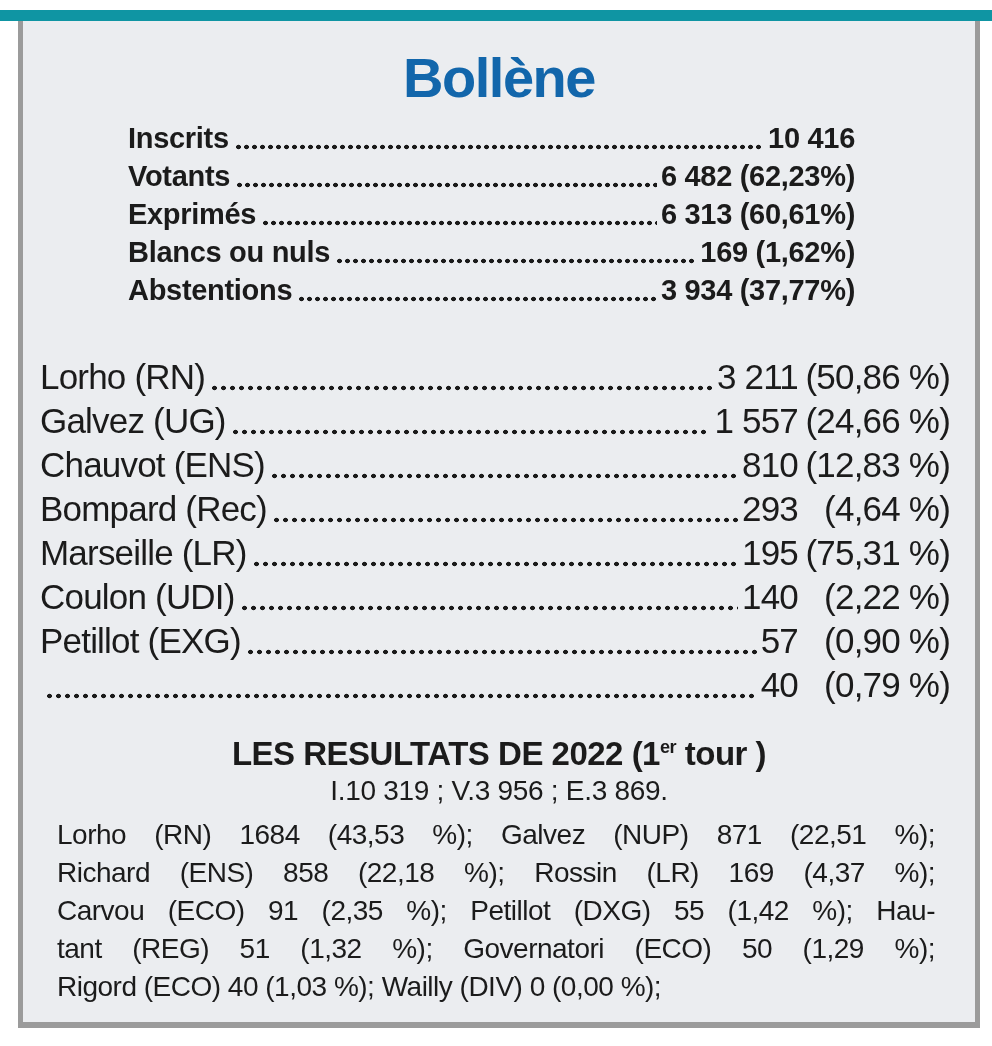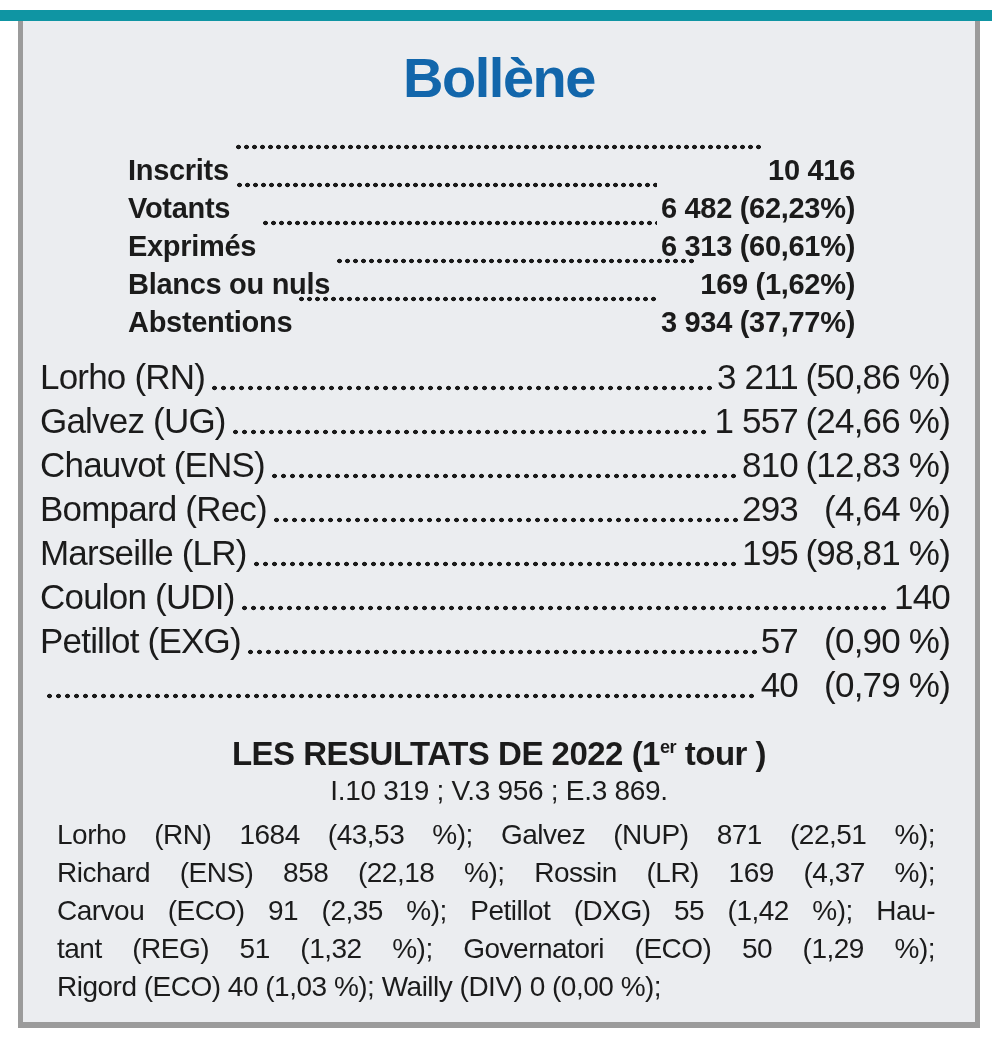--- a/index.html
+++ b/index.html
@@ -57,21 +57,21 @@
     flex: 1 1 auto;
     align-self: flex-end;
     height: 6px;
     margin: 0 4px 8px 7px;
     background-image: radial-gradient(circle at 2.5px 3px, #1b1b1b 2.1px, rgba(0,0,0,0) 2.6px);
     background-size: 9px 6px;
     background-repeat: repeat-x;
     background-position: left bottom;
   }
   .t-row .leader { background-size: 8px 6px; margin-bottom: 7px; }
-  .t-value { white-space: nowrap; margin-top: 32px; }
+  .t-value { white-space: nowrap; }
   
   .candidates {
     margin: 46px 25px 0 17px;
     font-size: 35px;
     letter-spacing: -0.8px;
   }
   .c-row {
     display: flex;
     align-items: baseline;
     height: 44px;
@@ -177,26 +177,27 @@
       <div class="c-row">
         <span class="c-name">Bompard (Rec)</span>
         <span class="leader"></span>
         <span class="c-votes">293</span>
         <span class="c-pct">(4,64 %)</span>
       </div>
       <div class="c-row">
         <span class="c-name">Marseille (LR)</span>
         <span class="leader"></span>
         <span class="c-votes">195</span>
-        <span class="c-pct">(98,81 %)</span>
+        <span class="c-pct">(75,31 %)</span>
       </div>
       <div class="c-row">
         <span class="c-name">Coulon (UDI)</span>
         <span class="leader"></span>
         <span class="c-votes">140</span>
+        <span class="c-pct">(2,22 %)</span>
       </div>
       <div class="c-row">
         <span class="c-name">Petillot (EXG)</span>
         <span class="leader"></span>
         <span class="c-votes">57</span>
         <span class="c-pct">(0,90 %)</span>
       </div>
       <div class="c-row">
         <span class="leader"></span>
         <span class="c-votes">40</span>

